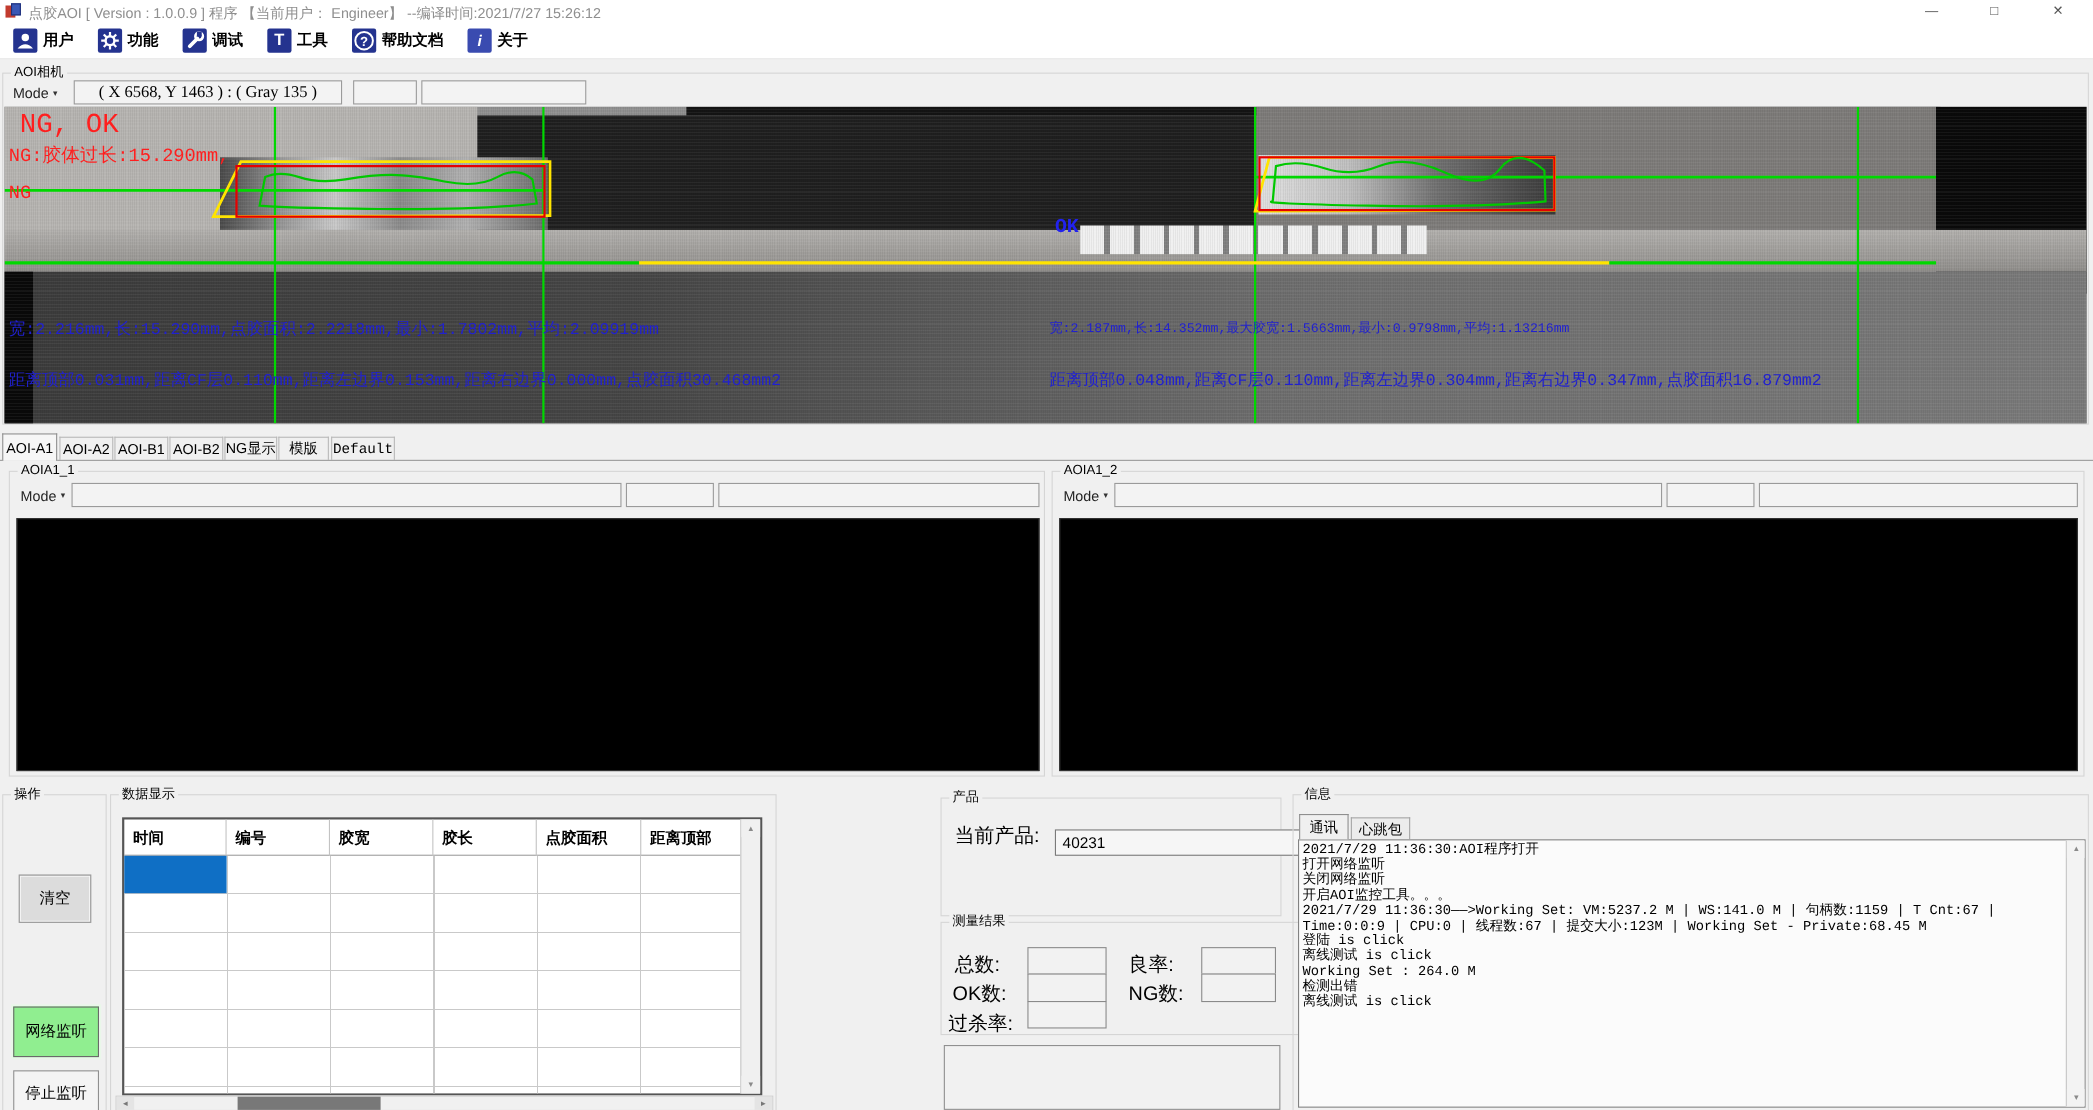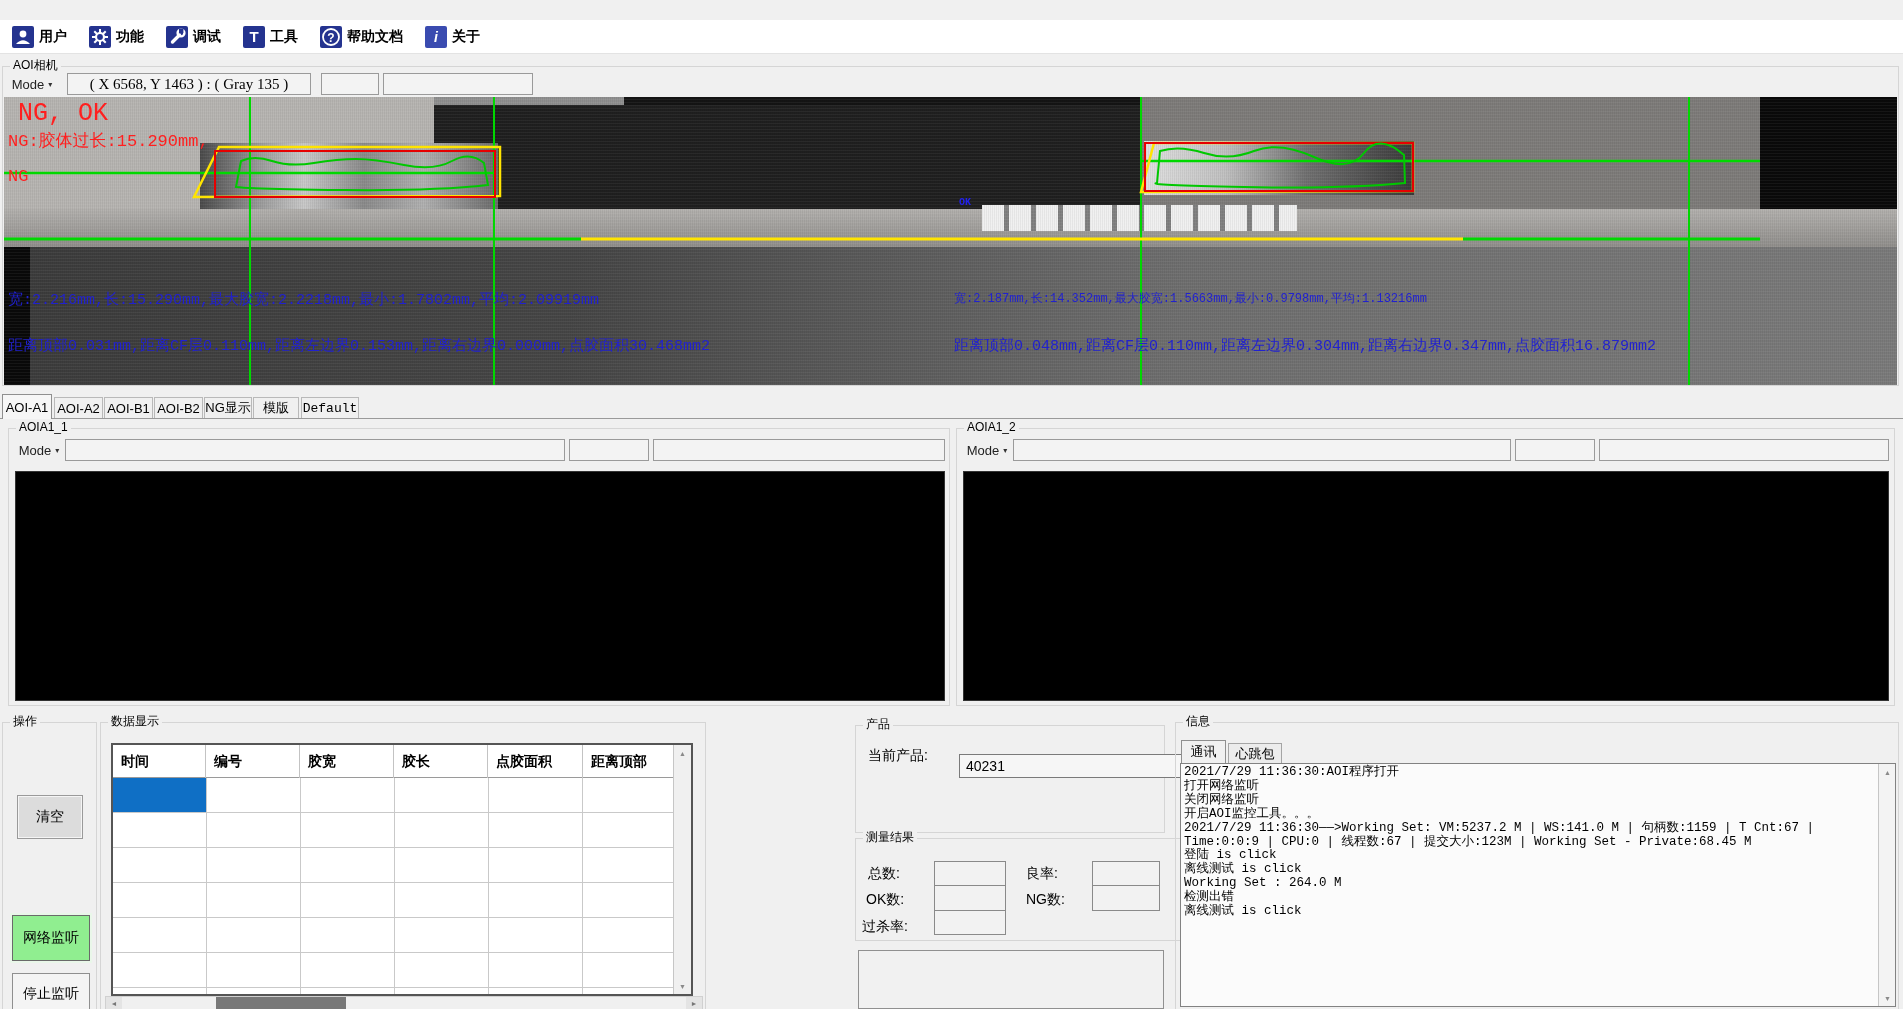--- a/index.html
+++ b/index.html
@@ -63,36 +63,46 @@
      background-image: repeating-linear-gradient(180deg, transparent 0 34px, #c9c9c9 34px 35px),
                        repeating-linear-gradient(90deg, transparent 0 93px, #c9c9c9 93px 94px); }
   #sel-cell { position:absolute; left:0; top:0; width:93px; height:34px; background:#0f6fc5; }
   .vscroll { position:absolute; right:0; top:0; width:18px; height:100%; background:#f0f0f0; border-left:1px solid #c6c6c6; }
   .scroll-arrow { position:absolute; left:0; width:17px; height:16px; display:flex; align-items:center; justify-content:center; font-size:7px; color:#8a8a8a; background:#f0f0f0; }
   #hscroll { position:absolute; left:4px; top:273px; width:598px; height:14px; background:#f0f0f0; border:1px solid #d0d0d0; }
   #hthumb { position:absolute; left:110px; top:0; width:130px; height:12px; background:#787878; }
   .hscroll-arrow { position:absolute; top:0; width:16px; height:12px; display:flex; align-items:center; justify-content:center; font-size:7px; color:#777; background:#e4e4e4; }
 
   
-  .field-label { position:absolute; font-size:14px; white-space:nowrap; }
+  .field-label { position:absolute; font-size:18px; white-space:nowrap; }
   .field-box { position:absolute; border:1px solid #8a8a8a; background:#f2f2f2; }
   #product-input { display:flex; align-items:center; padding-left:6px; font-size:14px; background:#f6f6f6; border:1px solid #7a7a7a; }
 
   
   .itab { position:absolute; display:flex; align-items:center; justify-content:center; font-size:13px; cursor:default; }
   .itab.active { background:#f0f0f0; border:1px solid #8f8f8f; border-bottom:none; z-index:2; }
   .itab.inactive { background:#ececec; border:1px solid #a5a5a5; border-bottom:none; }
   #log-box { position:absolute; left:4px; top:40px; width:716px; height:244px; border:1px solid #828282; background:#fbfbfb; overflow:hidden; }
   #log-text { position:absolute; left:3px; top:2px; width:690px; font-family:"Liberation Mono", monospace; font-size:12.5px; line-height:13.9px; white-space:nowrap; }
 </style>
 </head>
 <body>
 
 <div id="app">
 
+  <div id="titlebar" class="abs">
+    <div id="app-icon" class="abs">
+        <span class="sq1"></span>
+        <span class="sq2"></span>
+      </div>
+    <div id="title-text" class="abs">点胶AOI [ Version : 1.0.0.9 ]  程序 【当前用户：  Engineer】 --编译时间:2021/7/27 15:26:12</div>
+    <div id="btn-min" class="abs win-btn">—</div>
+    <div id="btn-max" class="abs win-btn">□</div>
+    <div id="btn-close" class="abs win-btn">✕</div>
+  </div>
 
   <div id="toolbar" class="abs">
     <div class="tb-item">
       <span class="tb-icon">
         <svg width="22" height="22">
             <circle cx="11" cy="8" r="3.4" fill="#fff"></circle>
             <path d="M4,18 Q11,10.5 18,18 Z" fill="#fff"></path>
           </svg>
       </span>
         <span class="tb-label">用户</span>
@@ -183,22 +193,22 @@
         <rect x="211" y="54" width="280" height="46" fill="none" stroke="#e60000" stroke-width="2"></rect>
         <path d="M232,90 L237,64 Q250,58 268,64 T310,66 T352,62 T400,68 T448,64 T480,66 L484,88 Q430,94 340,93 T232,90 Z" fill="none" stroke="#00c800" stroke-width="2"></path>
         <polygon points="1137,95 1150,46 1409,46 1409,94" fill="none" stroke="#ffe400" stroke-width="2.5"></polygon>
         <rect x="1141" y="46" width="268" height="48" fill="none" stroke="#e60000" stroke-width="2"></rect>
         <path d="M1153,86 L1156,54 Q1175,48 1200,56 T1250,54 T1310,60 T1360,56 T1400,58 L1401,86 Q1340,92 1240,90 T1153,86 Z" fill="none" stroke="#00c800" stroke-width="2"></path>
       </svg>
 
       <div class="cam-text" style="left:14px; top:2px; font-size:25px; color:#ff1f1f;">NG, OK</div>
       <div class="cam-text" style="left:4px; top:32px; font-size:17px; color:#ff1f1f;">NG:胶体过长:15.290mm,</div>
       <div class="cam-text" style="left:4px; top:70px; font-size:17px; color:#ff1f1f;">NG</div>
-      <div class="cam-text" style="left:955px; top:100px; font-size:10px; font-weight:bold; color:#2222ee;">OK</div>
-      <div class="cam-text" style="left:4px; top:193px; font-size:15px; color:#2121cf;">宽:2.216mm,长:15.290mm,最大胶宽:2.2218mm,最小:1.7802mm,平均:2.09919mm</div>
+      <div class="cam-text" style="left:955px; top:100px; font-size:18px; font-weight:bold; color:#2222ee;">OK</div>
+      <div class="cam-text" style="left:4px; top:193px; font-size:15px; color:#2121cf;">宽:2.216mm,长:15.290mm,点胶面积:2.2218mm,最小:1.7802mm,平均:2.09919mm</div>
       <div class="cam-text" style="left:4px; top:239px; font-size:15px; color:#2121cf;">距离顶部0.031mm,距离CF层0.110mm,距离左边界0.153mm,距离右边界0.000mm,点胶面积30.468mm2</div>
       <div class="cam-text" style="left:950px; top:193px; font-size:12px; color:#2121cf;">宽:2.187mm,长:14.352mm,最大胶宽:1.5663mm,最小:0.9798mm,平均:1.13216mm</div>
       <div class="cam-text" style="left:950px; top:239px; font-size:15px; color:#2121cf;">距离顶部0.048mm,距离CF层0.110mm,距离左边界0.304mm,距离右边界0.347mm,点胶面积16.879mm2</div>
     </div>
   </div>
 
   <div class="abs tab active" style="left:2px; width:50px;">AOI-A1</div>
   <div class="abs tab inactive" style="left:54px; width:49px;">AOI-A2</div>
   <div class="abs tab inactive" style="left:104px; width:49px;">AOI-B1</div>
   <div class="abs tab inactive" style="left:154px; width:49px;">AOI-B2</div>

